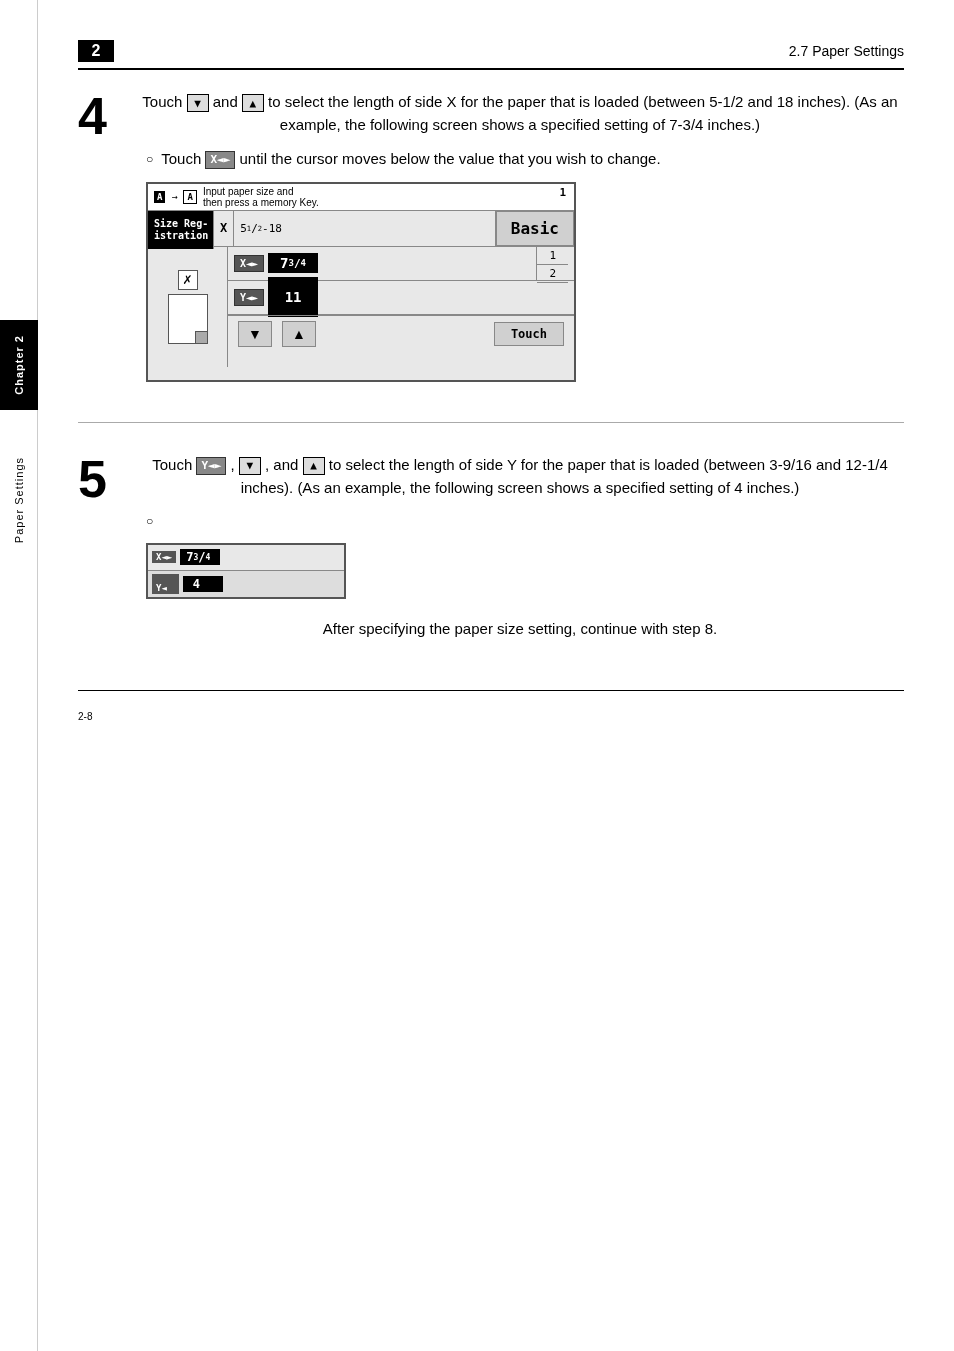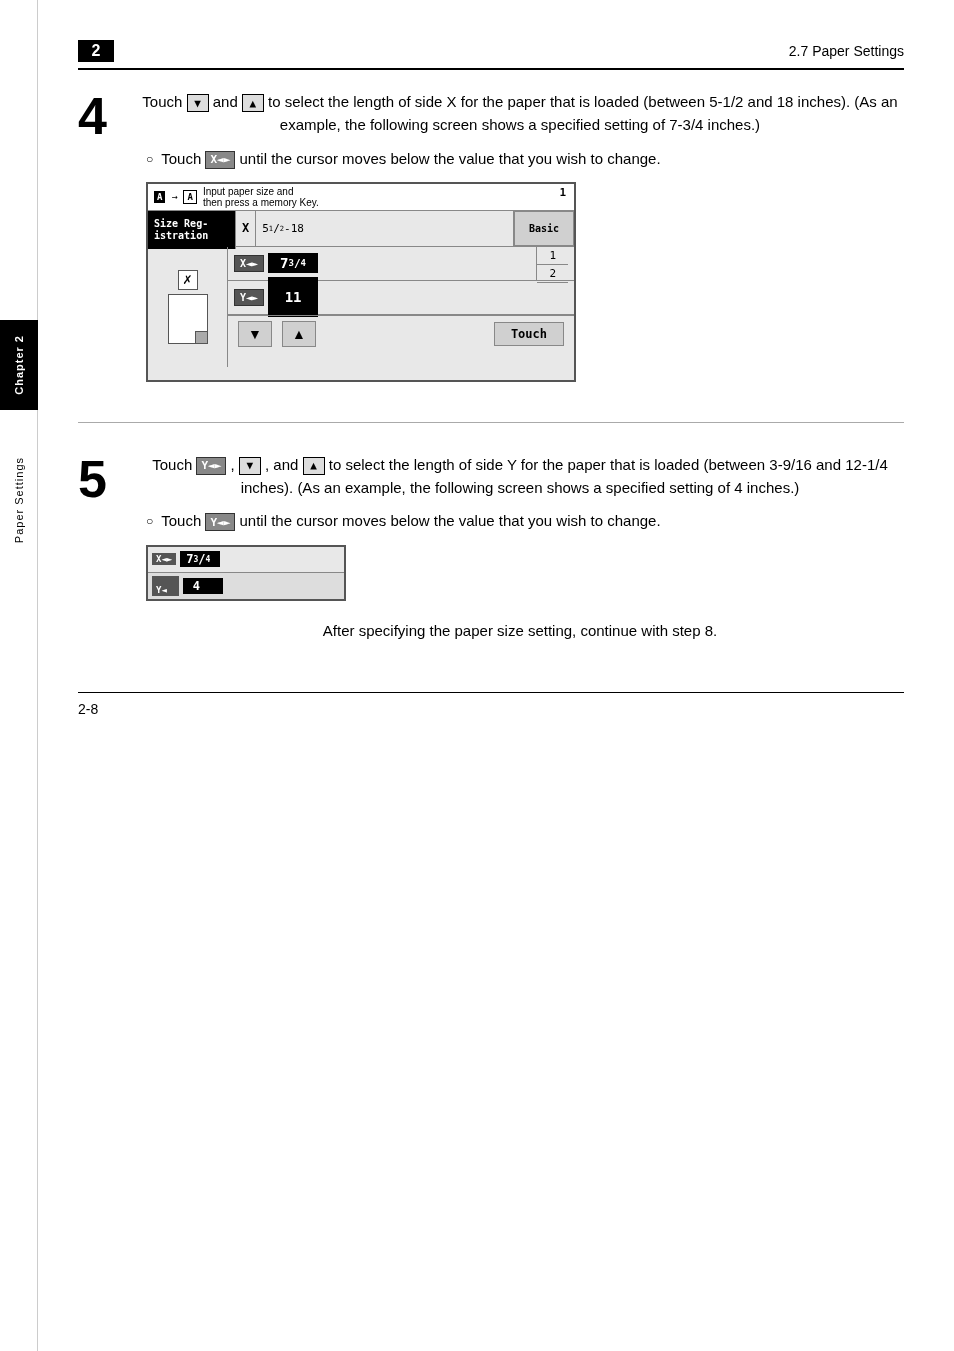--- a/index.html
+++ b/index.html
@@ -204,21 +204,21 @@
       height: 36px;
       border-bottom: 1px solid #888;
     }
     .screen-sizereg {
       background: #000;
       color: #fff;
       font-family: monospace;
       font-size: 10px;
       font-weight: bold;
       padding: 19px 6px;
-      width: 88px;
+      width: 66px;
       display: flex;
       align-items: center;
       border-right: 1px solid #888;
       line-height: 1.2;
     }
     .screen-x-label {
       font-family: monospace;
       font-size: 12px;
       font-weight: bold;
       padding: 0 6px;
@@ -232,21 +232,21 @@
       padding: 0 6px;
       display: flex;
       align-items: center;
       flex: 1;
       border-right: 1px solid #888;
     }
     .screen-basic-btn {
       background: #d0d0d0;
       border: 1px solid #888;
       font-family: monospace;
-      font-size: 10px;
+      font-size: 16px;
       font-weight: bold;
       padding: 0 14px;
       display: flex;
       align-items: center;
       justify-content: center;
     }
 
     .screen-main-area {
       display: flex;
       height: 120px;
@@ -455,23 +455,23 @@
     
     .section-divider {
       border: none;
       border-top: 1px solid #aaa;
       margin: 30px 0;
     }
 
     
     .page-footer {
       border-top: 1px solid #000;
-      padding-top: 8px;
+      padding-top: 20px;
       margin-top: 40px;
-      font-size: 14px;
+      font-size: 10px;
     }
 
     sup { font-size: 0.65em; vertical-align: super; }
     sub { font-size: 0.65em; vertical-align: sub; }
   </style>
 </head>
 <body>
 
 <div class="sidebar">
   <div class="sidebar-chapter">
@@ -581,25 +581,20 @@
         
         <span class="btn-icon">▼</span>
         <span>, and</span>
         
         <span class="btn-icon">▲</span>
         <span>to select the length of side Y for the paper that is loaded (between 3-9/16 and 12-1/4 inches). (As an example, the following screen shows a specified setting of 4 inches.)</span>
       </div>
 
       <div class="sub-bullet">
         <span class="circle-bullet">○</span>
-        <span>
-          <span>Touch</span>
-          <span class="btn-icon" style="background:#888;color:#fff;border:1px solid #333;font-weight:bold;padding:2px 4px;">Y◄►</span>
-          <span>until the cursor moves below the value that you wish to change.</span>
-        </span>
       </div>
 
       <div class="screen-small">
         <div class="screen-small-row">
           <span class="screen-small-label">X◄►</span>
           <span class="screen-small-value">7<sup style="font-size:8px;">3</sup>/<sub style="font-size:8px;">4</sub></span>
         </div>
         <div class="screen-small-row" style="background:#ddd;">
           <span class="screen-small-label">Y◄<span class="screen-small-cursor"></span></span>
           <span class="screen-small-value2" style="background:#000;color:#fff;">4</span>

